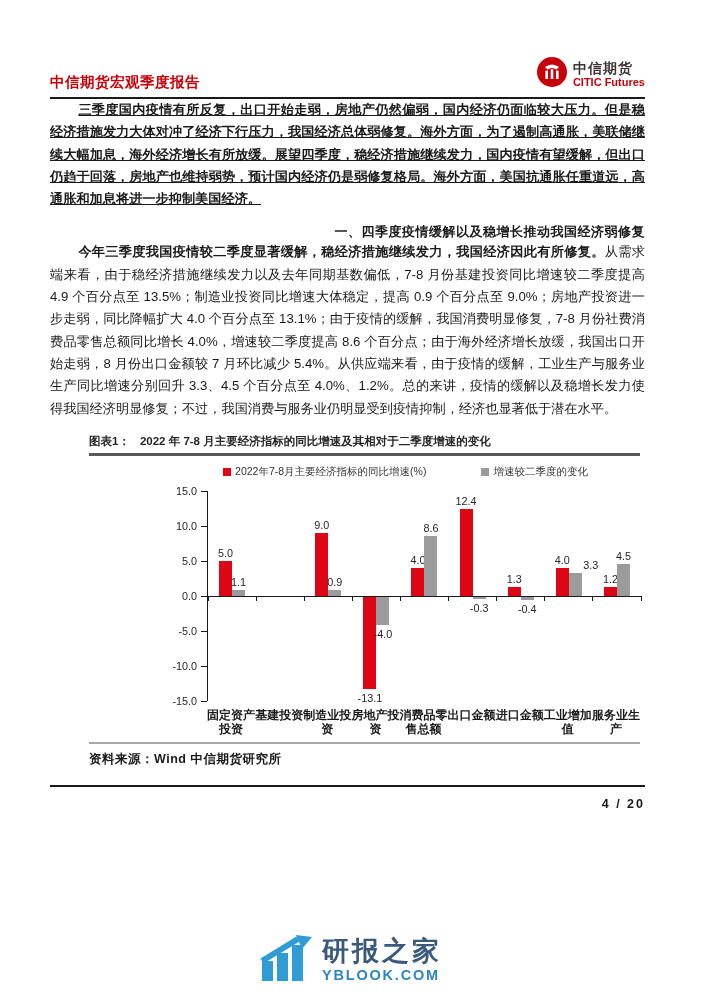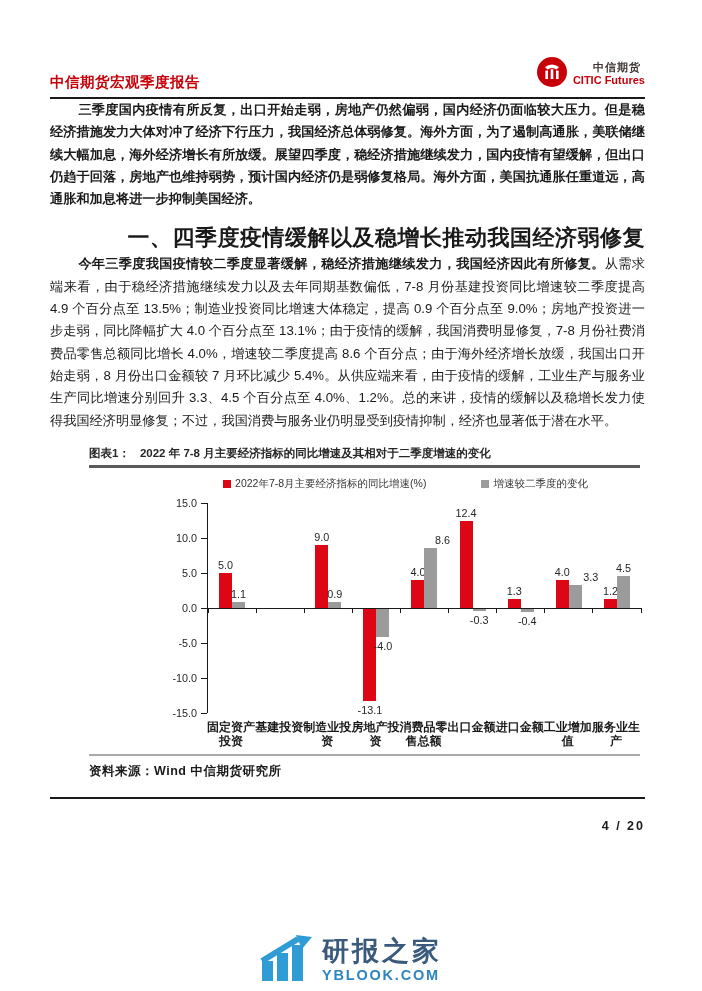--- a/index.html
+++ b/index.html
@@ -8,27 +8,27 @@
     font-family:"Liberation Sans","DejaVu Sans",sans-serif;color:#1a1a1a;
   }
   .page{padding:0 57px 0 50px;}
 
   
   .header{display:flex;justify-content:space-between;align-items:flex-end;
     padding-top:56px;padding-bottom:5px;border-bottom:2px solid #1a1a1a;}
   .report-title{color:#c8000a;font-weight:bold;font-size:14.5px;letter-spacing:.5px;}
   .logo{display:flex;align-items:center;gap:5px;}
   .logo-text{display:flex;flex-direction:column;line-height:1;}
-  .logo-cn{font-size:11px;font-weight:bold;color:#3d3434;letter-spacing:1px;margin-left:20px;}
+  .logo-cn{font-size:14px;font-weight:bold;color:#3d3434;letter-spacing:1px;}
   .logo-en{font-size:11px;color:#c8000a;font-weight:bold;margin-top:2px;}
 
   
   p.bodytext{font-size:13.2px;line-height:22.3px;text-align:justify;text-indent:2.15em;margin:0;}
-  .p1{margin-top:13px;font-weight:bold;}
-  .section-heading{font-size:22px;font-weight:bold;text-align:right;margin:13px 0 0 0;letter-spacing:.5px;}
+  .p1{margin-top:13px;font-weight:bold;text-decoration:underline;}
+  .section-heading{font-size:13px;font-weight:bold;text-align:right;margin:13px 0 0 0;letter-spacing:.5px;}
   .p2{margin-top:9px;}
   .p2 .lead{font-weight:bold;}
   .p3{margin-top:9px;font-weight:bold;}
 
   
   .fig-caption{margin:14px 0 4px 39px;font-size:11.5px;font-weight:600;color:#262626;display:flex;gap:10px;}
   .fig-frame{margin-left:39px;width:551px;border-top:3px solid #595959;border-bottom:2px solid #a9a9a9;
     padding:9px 0 5px 0;}
   .legend{display:flex;justify-content:center;gap:55px;font-size:10.5px;color:#333;margin-left:100px;width:433px;}
   .legend-item{display:flex;align-items:center;gap:4px;white-space:nowrap;}
@@ -45,21 +45,21 @@
   .bars{position:relative;width:26px;margin:0 auto;height:210px;}
   .bar{position:absolute;width:13px;}
   .val-label{position:absolute;width:38px;text-align:center;font-size:10.8px;color:#262626;line-height:12px;}
   .xlabels{display:flex;margin-left:118px;width:433px;margin-top:7px;}
   .xlabel{flex:1;text-align:center;font-size:12px;font-weight:600;color:#1a1a1a;
     line-height:14.5px;white-space:pre-line;}
   .source{margin:7px 0 0 39px;font-size:12.5px;font-weight:600;color:#1a1a1a;letter-spacing:.5px;}
 
   
   .footer-line{margin-top:17px;border-top:2px solid #1a1a1a;}
-  .page-num{text-align:right;font-size:12.5px;font-weight:600;margin-top:20px;letter-spacing:2px;}
+  .page-num{text-align:right;font-size:12.5px;font-weight:600;margin-top:10px;letter-spacing:2px;}
 
   
   .watermark{position:absolute;bottom:6px;left:50%;transform:translateX(-50%);
     display:flex;align-items:center;gap:10px;}
   .wm-text{display:flex;flex-direction:column;line-height:1;}
   .wm-cn{font-size:27px;font-weight:bold;color:#3a5a7d;letter-spacing:3px;}
   .wm-en{font-size:14.5px;font-weight:bold;color:#2e86c1;letter-spacing:1.8px;margin-top:3px;}
 </style>
 </head>
 <body>
@@ -159,21 +159,21 @@
               <div class="val-label" style="left: -12.5px; top: 200.7px;">-13.1</div>
               <div class="bar" style="left: 13px; background: rgb(155, 155, 155); height: 28px; top: 106.5px;"></div>
               <div class="val-label" style="left: 0.5px; top: 137px;">-4.0</div>
             </div>
           </div>
           <div class="group" style="left: 44.4444%; width: 11.1111%;">
             <div class="bars">
               <div class="bar" style="left: 0px; background: rgb(221, 6, 21); height: 28px; top: 77px;"></div>
               <div class="val-label" style="left: -12.5px; top: 63px;">4.0</div>
               <div class="bar" style="left: 13px; background: rgb(155, 155, 155); height: 60.2px; top: 44.8px;"></div>
-              <div class="val-label" style="left: 0.5px; top: 30.8px; text-align: right;">8.6</div>
+              <div class="val-label" style="left: 0.5px; top: 30.8px;">8.6</div>
             </div>
           </div>
           <div class="group" style="left: 55.5556%; width: 11.1111%;">
             <div class="bars">
               <div class="bar" style="left: 0px; background: rgb(221, 6, 21); height: 86.8px; top: 18.2px;"></div>
               <div class="val-label" style="left: -12.5px; top: 4.2px;">12.4</div>
               <div class="bar" style="left: 13px; background: rgb(155, 155, 155); height: 2.1px; top: 106.5px;"></div>
               <div class="val-label" style="left: 0.5px; top: 111.1px;">-0.3</div>
             </div>
           </div>

